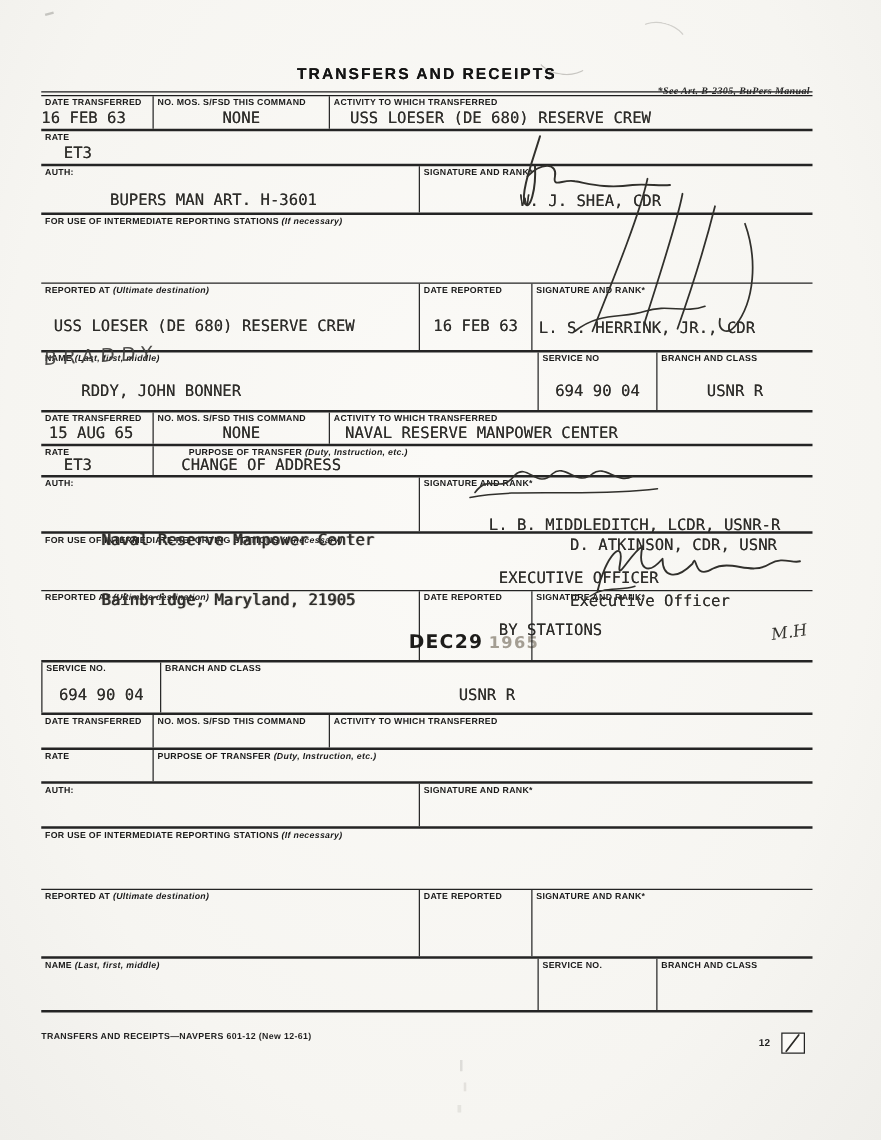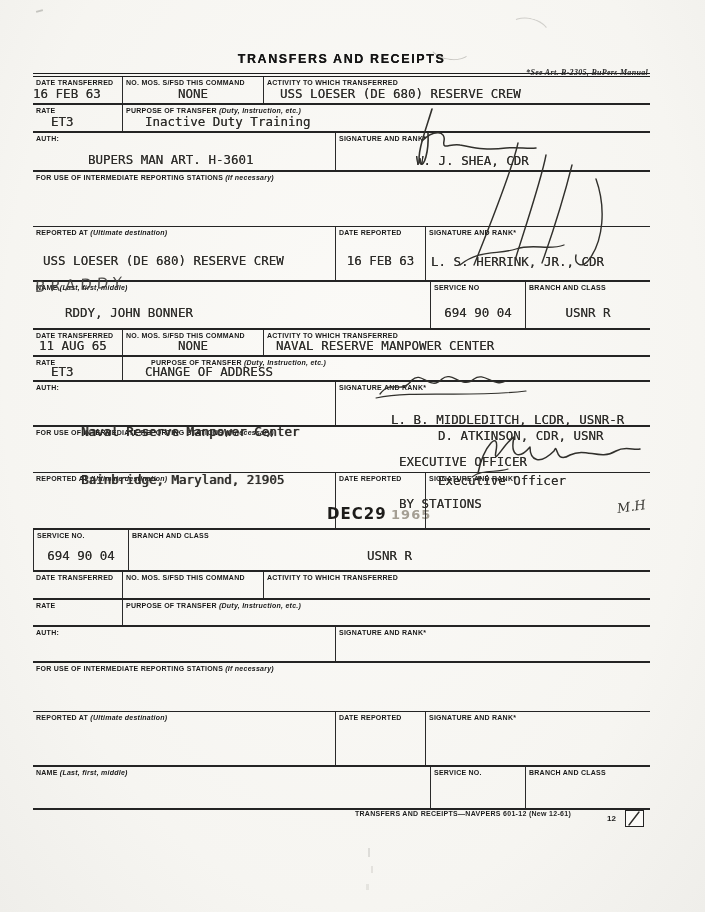--- a/index.html
+++ b/index.html
@@ -37,21 +37,21 @@
   .smudge-text{text-shadow:.7px 0 .4px rgba(60,58,54,.85), 0 0 1px rgba(60,58,54,.5);}
   .hand-name{
     font:15px "DejaVu Sans",sans-serif;letter-spacing:5px;color:#3c3b39;
     transform:rotate(-3deg) skewX(-6deg);transform-origin:left;opacity:.9;
   }
   .stamp-day{font:bold 15px "DejaVu Sans",sans-serif;letter-spacing:1px;color:#1d1c1a;}
   .stamp-year{font:bold 13px "DejaVu Sans",sans-serif;letter-spacing:1px;color:#a49e93;}
   .initials{font:italic 13px "DejaVu Serif",serif;color:#35342f;transform:rotate(-8deg);}
   .sig path{fill:none;stroke:#31302c;stroke-linecap:round;stroke-linejoin:round;}
   
-  .footer{display:flex;justify-content:flex-end;align-items:flex-start;margin-top:0;gap:36px;}
+  .footer{display:flex;justify-content:space-between;align-items:flex-start;margin-top:16px;gap:36px;}
   .form-id{font:bold 7px "Liberation Sans",sans-serif;letter-spacing:.3px;color:#1d1d1d;}
   .pagebox{display:flex;align-items:center;gap:9px;margin-right:6px;}
   .page-num{font:bold 8px "Liberation Sans",sans-serif;color:#222;}
   .slash-box{width:17px;height:15px;border:1.6px solid #242424;position:relative;background:#fbfaf7;}
   
   .arc{position:absolute;border:1.5px solid rgba(120,118,112,.35);border-radius:50%;
        border-color:transparent transparent rgba(120,118,112,.38) transparent;}
   .fleck{position:absolute;background:rgba(110,108,102,.35);}
 </style>
 </head>
@@ -88,24 +88,20 @@
         <div class="cell bl" style="flex:1;">
           <div class="lbl">ACTIVITY TO WHICH TRANSFERRED</div>
           <div class="tw abs" style="left:16px;bottom:2px;">USS LOESER (DE 680) RESERVE CREW</div>
         </div>
       </div>
       <div class="row" style="height:28px;">
         <div class="cell" style="width:89px;">
           <div class="lbl">RATE</div>
           <div class="tw abs" style="left:18px;bottom:2px;">ET3</div>
         </div>
-        <div class="cell bl" style="flex:1;">
-          <div class="lbl"><span>PURPOSE OF TRANSFER</span> <span class="it">(Duty, Instruction, etc.)</span></div>
-          <div class="tw abs" style="left:22px;bottom:2px;">Inactive Duty Training</div>
-        </div>
       </div>
       <div class="row" style="height:39px;">
         <div class="cell" style="width:302px;">
           <div class="lbl">AUTH:</div>
           <div class="tw abs" style="left:55px;bottom:3px;">BUPERS MAN ART. H-3601</div>
         </div>
         <div class="cell bl" style="flex:1;">
           <div class="lbl">SIGNATURE AND RANK*</div>
           <div class="tw abs" style="left:80px;bottom:2px;">W. J. SHEA, CDR</div>
           <svg class="sig abs" style="left:62px;top:-26px;overflow:visible;" width="150" height="62" viewBox="0 0 150 62">
@@ -152,21 +148,21 @@
         </div>
         <div class="cell bl" style="flex:1;">
           <div class="lbl">BRANCH AND CLASS</div>
           <div class="tw abs ctr" style="bottom:8px;">USNR R</div>
         </div>
       </div>
 
       <div class="row" style="height:27px;">
         <div class="cell" style="width:89px;">
           <div class="lbl">DATE TRANSFERRED</div>
-          <div class="tw abs" style="left:6px;bottom:2px;">11 AUG 65</div>
+          <div class="tw abs" style="left:6px;bottom:2px;">15 AUG 65</div>
         </div>
         <div class="cell bl" style="width:141px;">
           <div class="lbl">NO. MOS. S/FSD THIS COMMAND</div>
           <div class="tw abs ctr" style="bottom:2px;">NONE</div>
         </div>
         <div class="cell bl" style="flex:1;">
           <div class="lbl">ACTIVITY TO WHICH TRANSFERRED</div>
           <div class="tw abs" style="left:12px;bottom:2px;">NAVAL RESERVE MANPOWER CENTER</div>
         </div>
       </div>
@@ -213,21 +209,21 @@
         </div>
         <div class="cell bl" style="width:90px;">
           <div class="lbl">DATE REPORTED</div>
           <div class="abs" style="left:-9px;bottom:5px;white-space:nowrap;">
             <span class="stamp-day">DEC29</span>
             <span class="stamp-year">1965</span>
           </div>
         </div>
         <div class="cell bl" style="flex:1;">
           <div class="lbl">SIGNATURE AND RANK*</div>
-          <div class="tw abs" style="left:12px;bottom:10px;line-height:15px;">
+          <div class="tw abs" style="left:30px;bottom:10px;line-height:15px;">
             <div>D. ATKINSON, CDR, USNR</div>
             <div>Executive Officer</div>
           </div>
           <div class="initials abs" style="right:4px;bottom:14px;">M.H</div>
           <svg class="sig abs" style="left:40px;top:-48px;overflow:visible;" width="180" height="56" viewBox="0 0 180 56">
             <path d="M12,48 C18,20 34,4 30,26 C27,42 38,18 48,12 C44,30 52,36 64,22 C64,36 74,40 88,26 C92,16 88,40 104,30 C120,22 134,36 150,26 C160,20 168,26 174,24" stroke-width="1.5"></path>
             <path d="M6,52 C16,44 30,48 42,44" stroke-width="1.2"></path>
           </svg>
         </div>
       </div>

